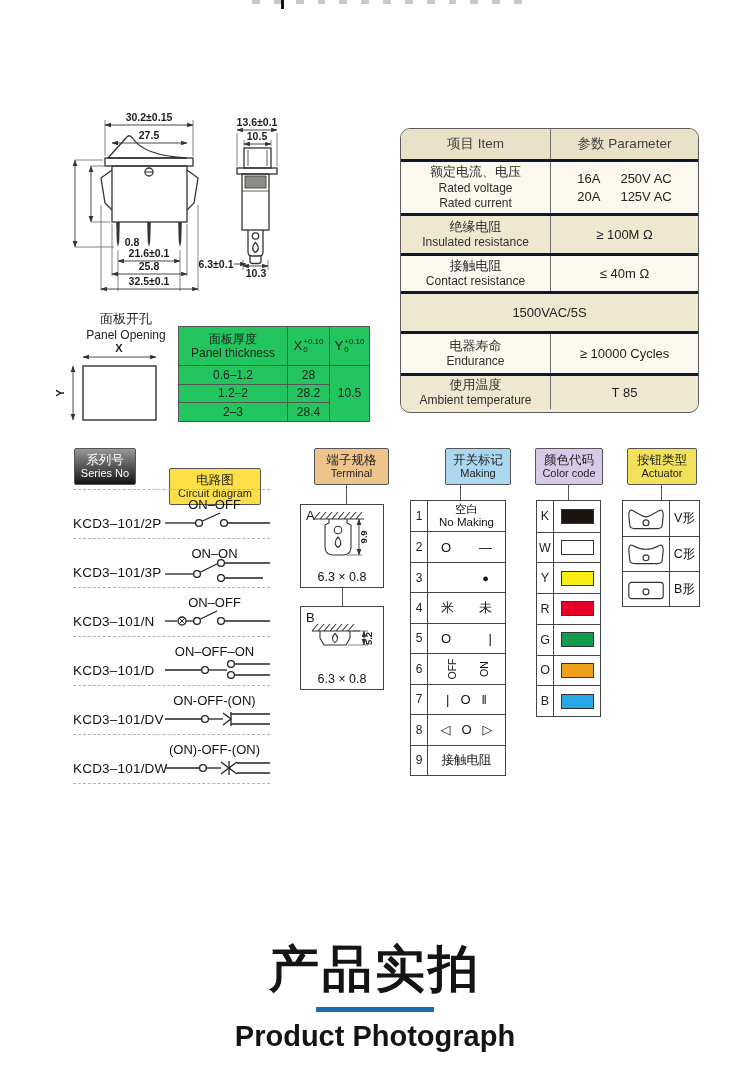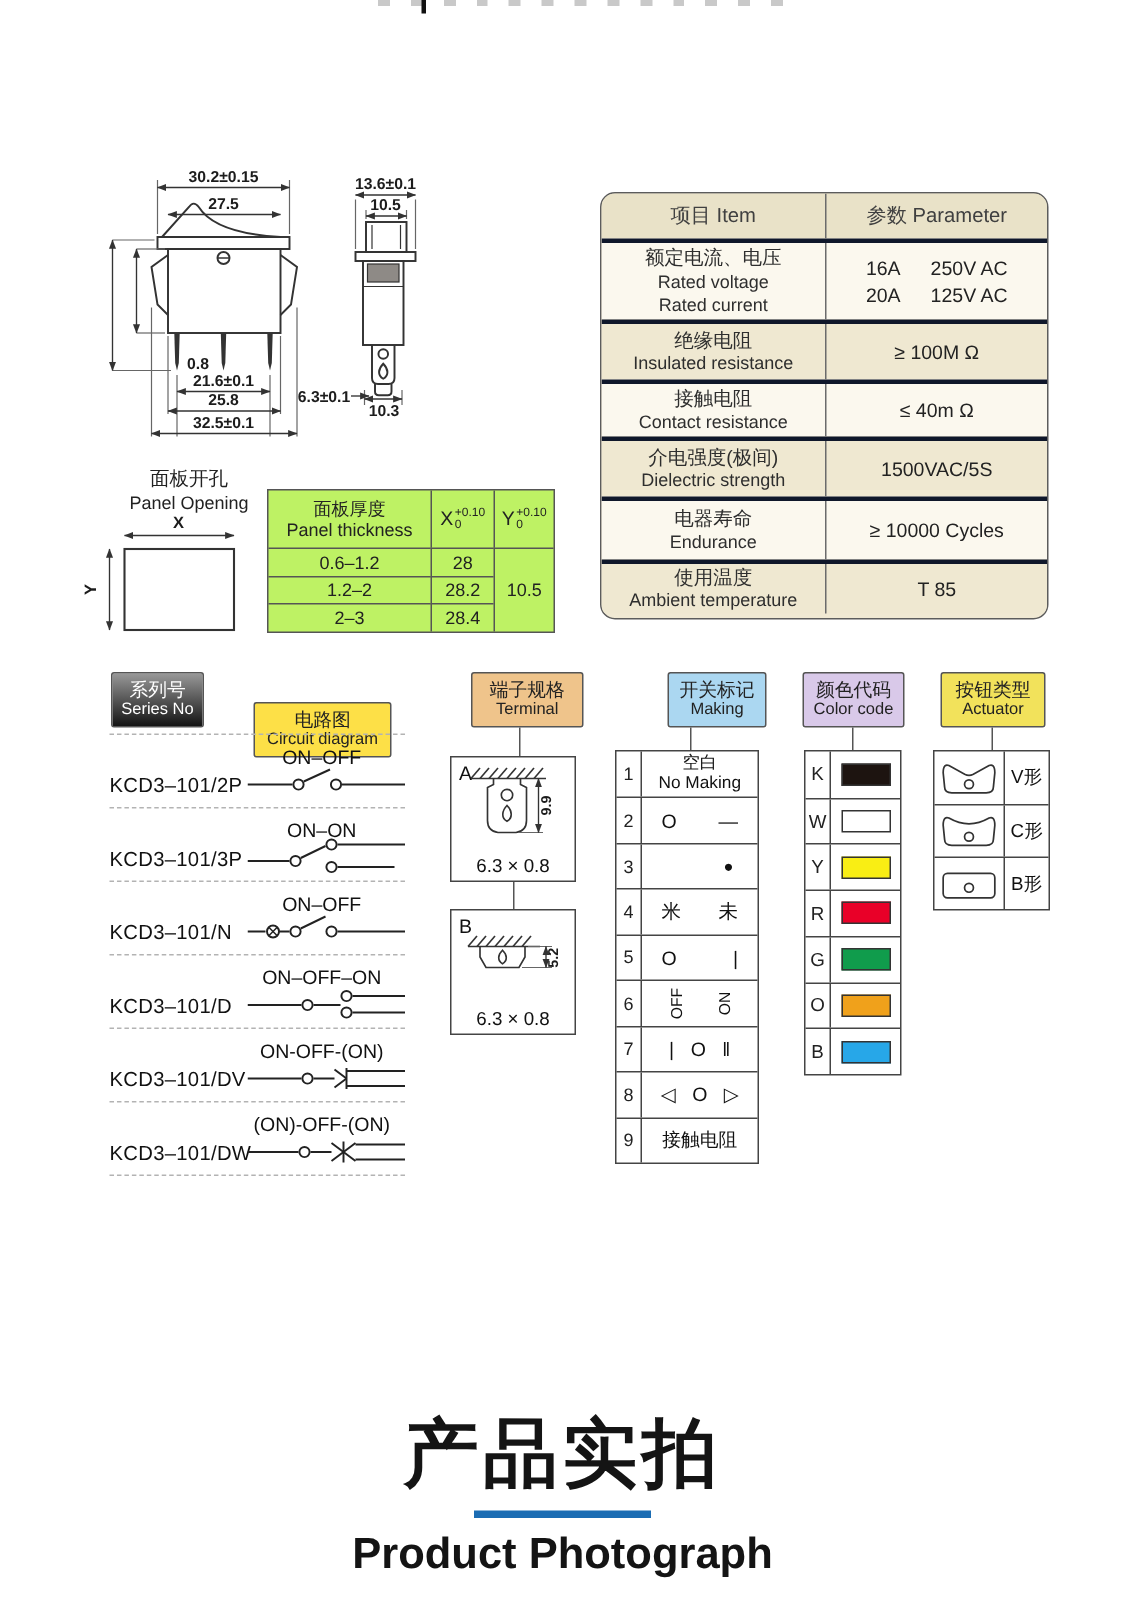--- a/index.html
+++ b/index.html
@@ -31,21 +31,21 @@
   .amps{display:flex;gap:20px;justify-content:center;font-size:13px;}
   .amps+.amps{margin-top:3px;}
 
   
   .panel-title{position:absolute;left:78px;top:311px;width:96px;text-align:center;line-height:1.3;}
   .panel-title .cn{font-size:13px;}.panel-title .en{font-size:12px;}
   .panel-svg{position:absolute;left:55px;top:340px;}
   .panel-svg text{font-size:11px;font-weight:bold;fill:#1c1c1c;font-family:"Liberation Sans","DejaVu Sans",sans-serif;}
 
   .thick-table{position:absolute;left:178px;top:326px;width:192px;height:96px;border:1.5px solid #555;
-    display:grid;grid-template-columns:108px 42px 1fr;grid-template-rows:38px 1fr 1fr 1fr;box-sizing:border-box;background:#bef264;}
+    display:grid;grid-template-columns:108px 42px 1fr;grid-template-rows:38px 1fr 1fr 1fr;box-sizing:border-box;background:#22c55e;}
   .tt-cell{box-sizing:border-box;border-left:1px solid #555;border-top:1px solid #555;
     display:flex;align-items:center;justify-content:center;text-align:center;font-size:12px;line-height:1.2;}
   .tt-cell.first-col{border-left:none;}
   .tt-cell.first-row{border-top:none;}
   .tt-head{flex-direction:column;}
   .tol{display:inline-flex;align-items:center;gap:1px;}
   .tol .big{font-size:13px;}
   .tol .stack{display:inline-flex;flex-direction:column;font-size:8px;line-height:1.05;text-align:left;}
   .tt-yval{grid-column:3;grid-row:2/5;}
 
@@ -260,24 +260,20 @@
     <div class="pt-row row-h38 bg-l">
       <div class="pt-item">
         <span class="pt-cn">接触电阻</span>
         <span class="pt-en">Contact resistance</span>
       </div>
       <div class="pt-val">
           <span>≤ 40m Ω</span>
         </div>
     </div>
     <div class="pt-row row-h40 bg-d">
-      <div class="pt-item">
-        <span class="pt-cn">介电强度(极间)</span>
-        <span class="pt-en">Dielectric strength</span>
-      </div>
       <div class="pt-val">
           <span>1500VAC/5S</span>
         </div>
     </div>
     <div class="pt-row row-h42 bg-l">
       <div class="pt-item">
         <span class="pt-cn">电器寿命</span>
         <span class="pt-en">Endurance</span>
       </div>
       <div class="pt-val">

